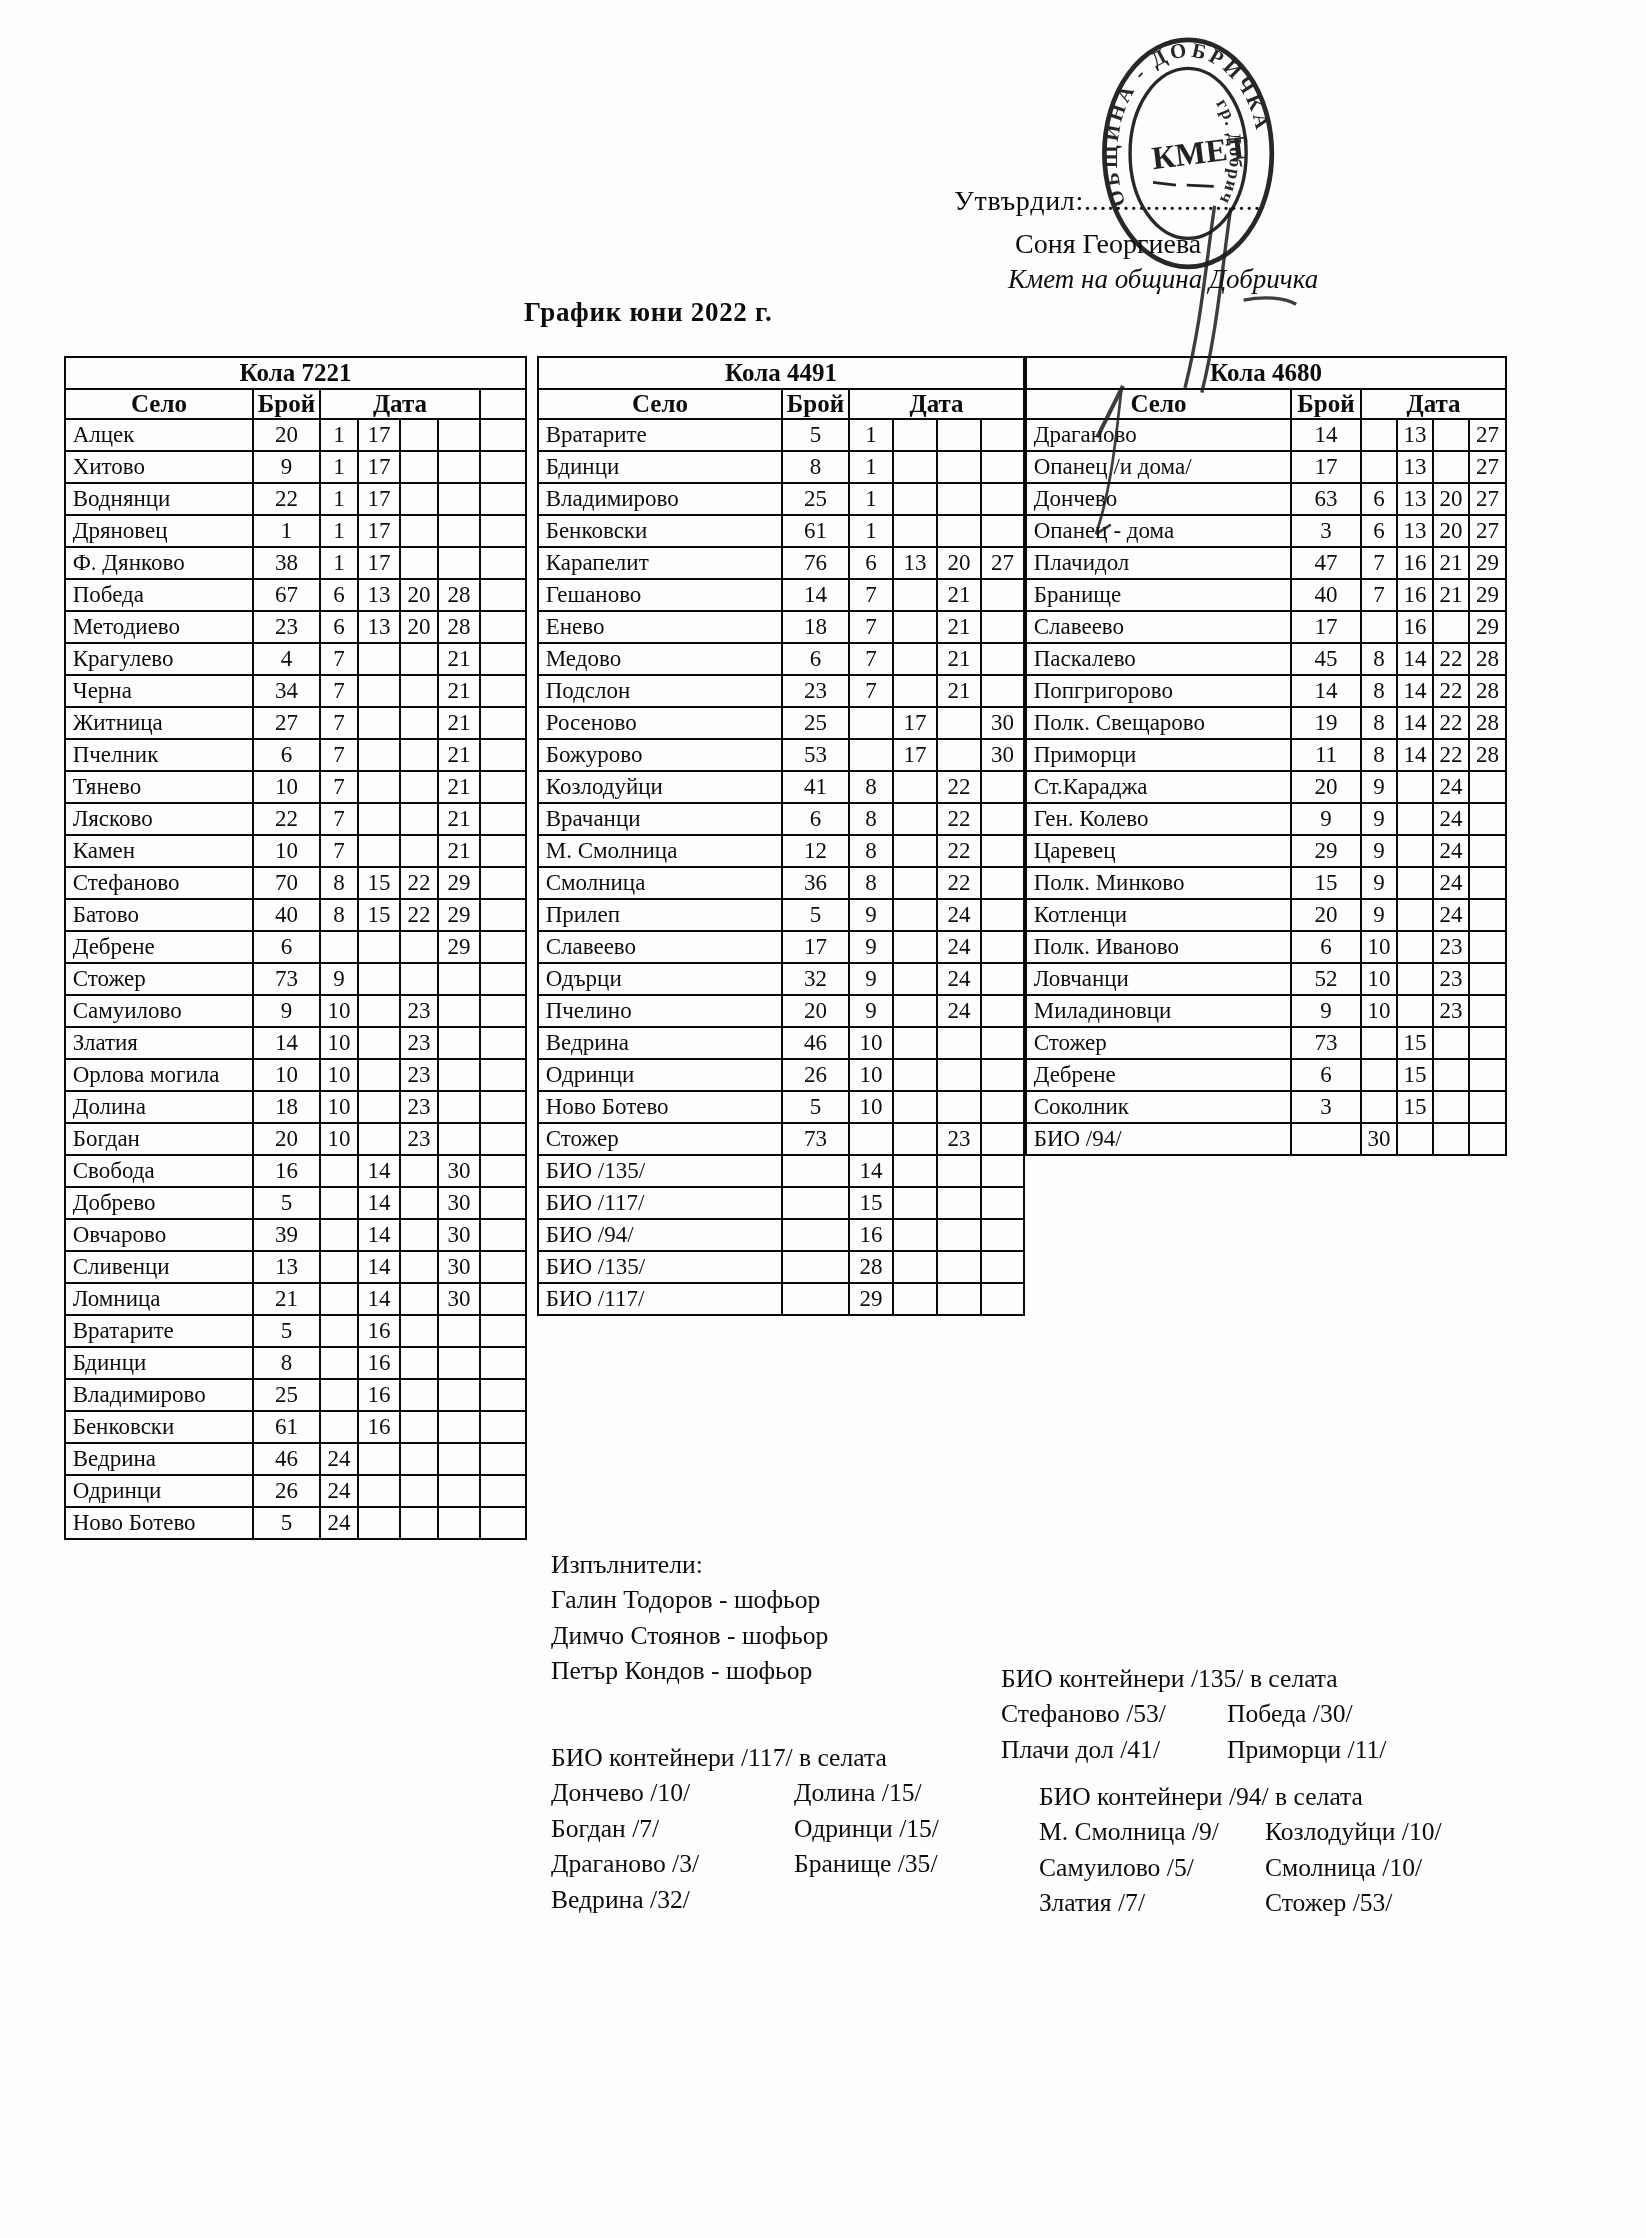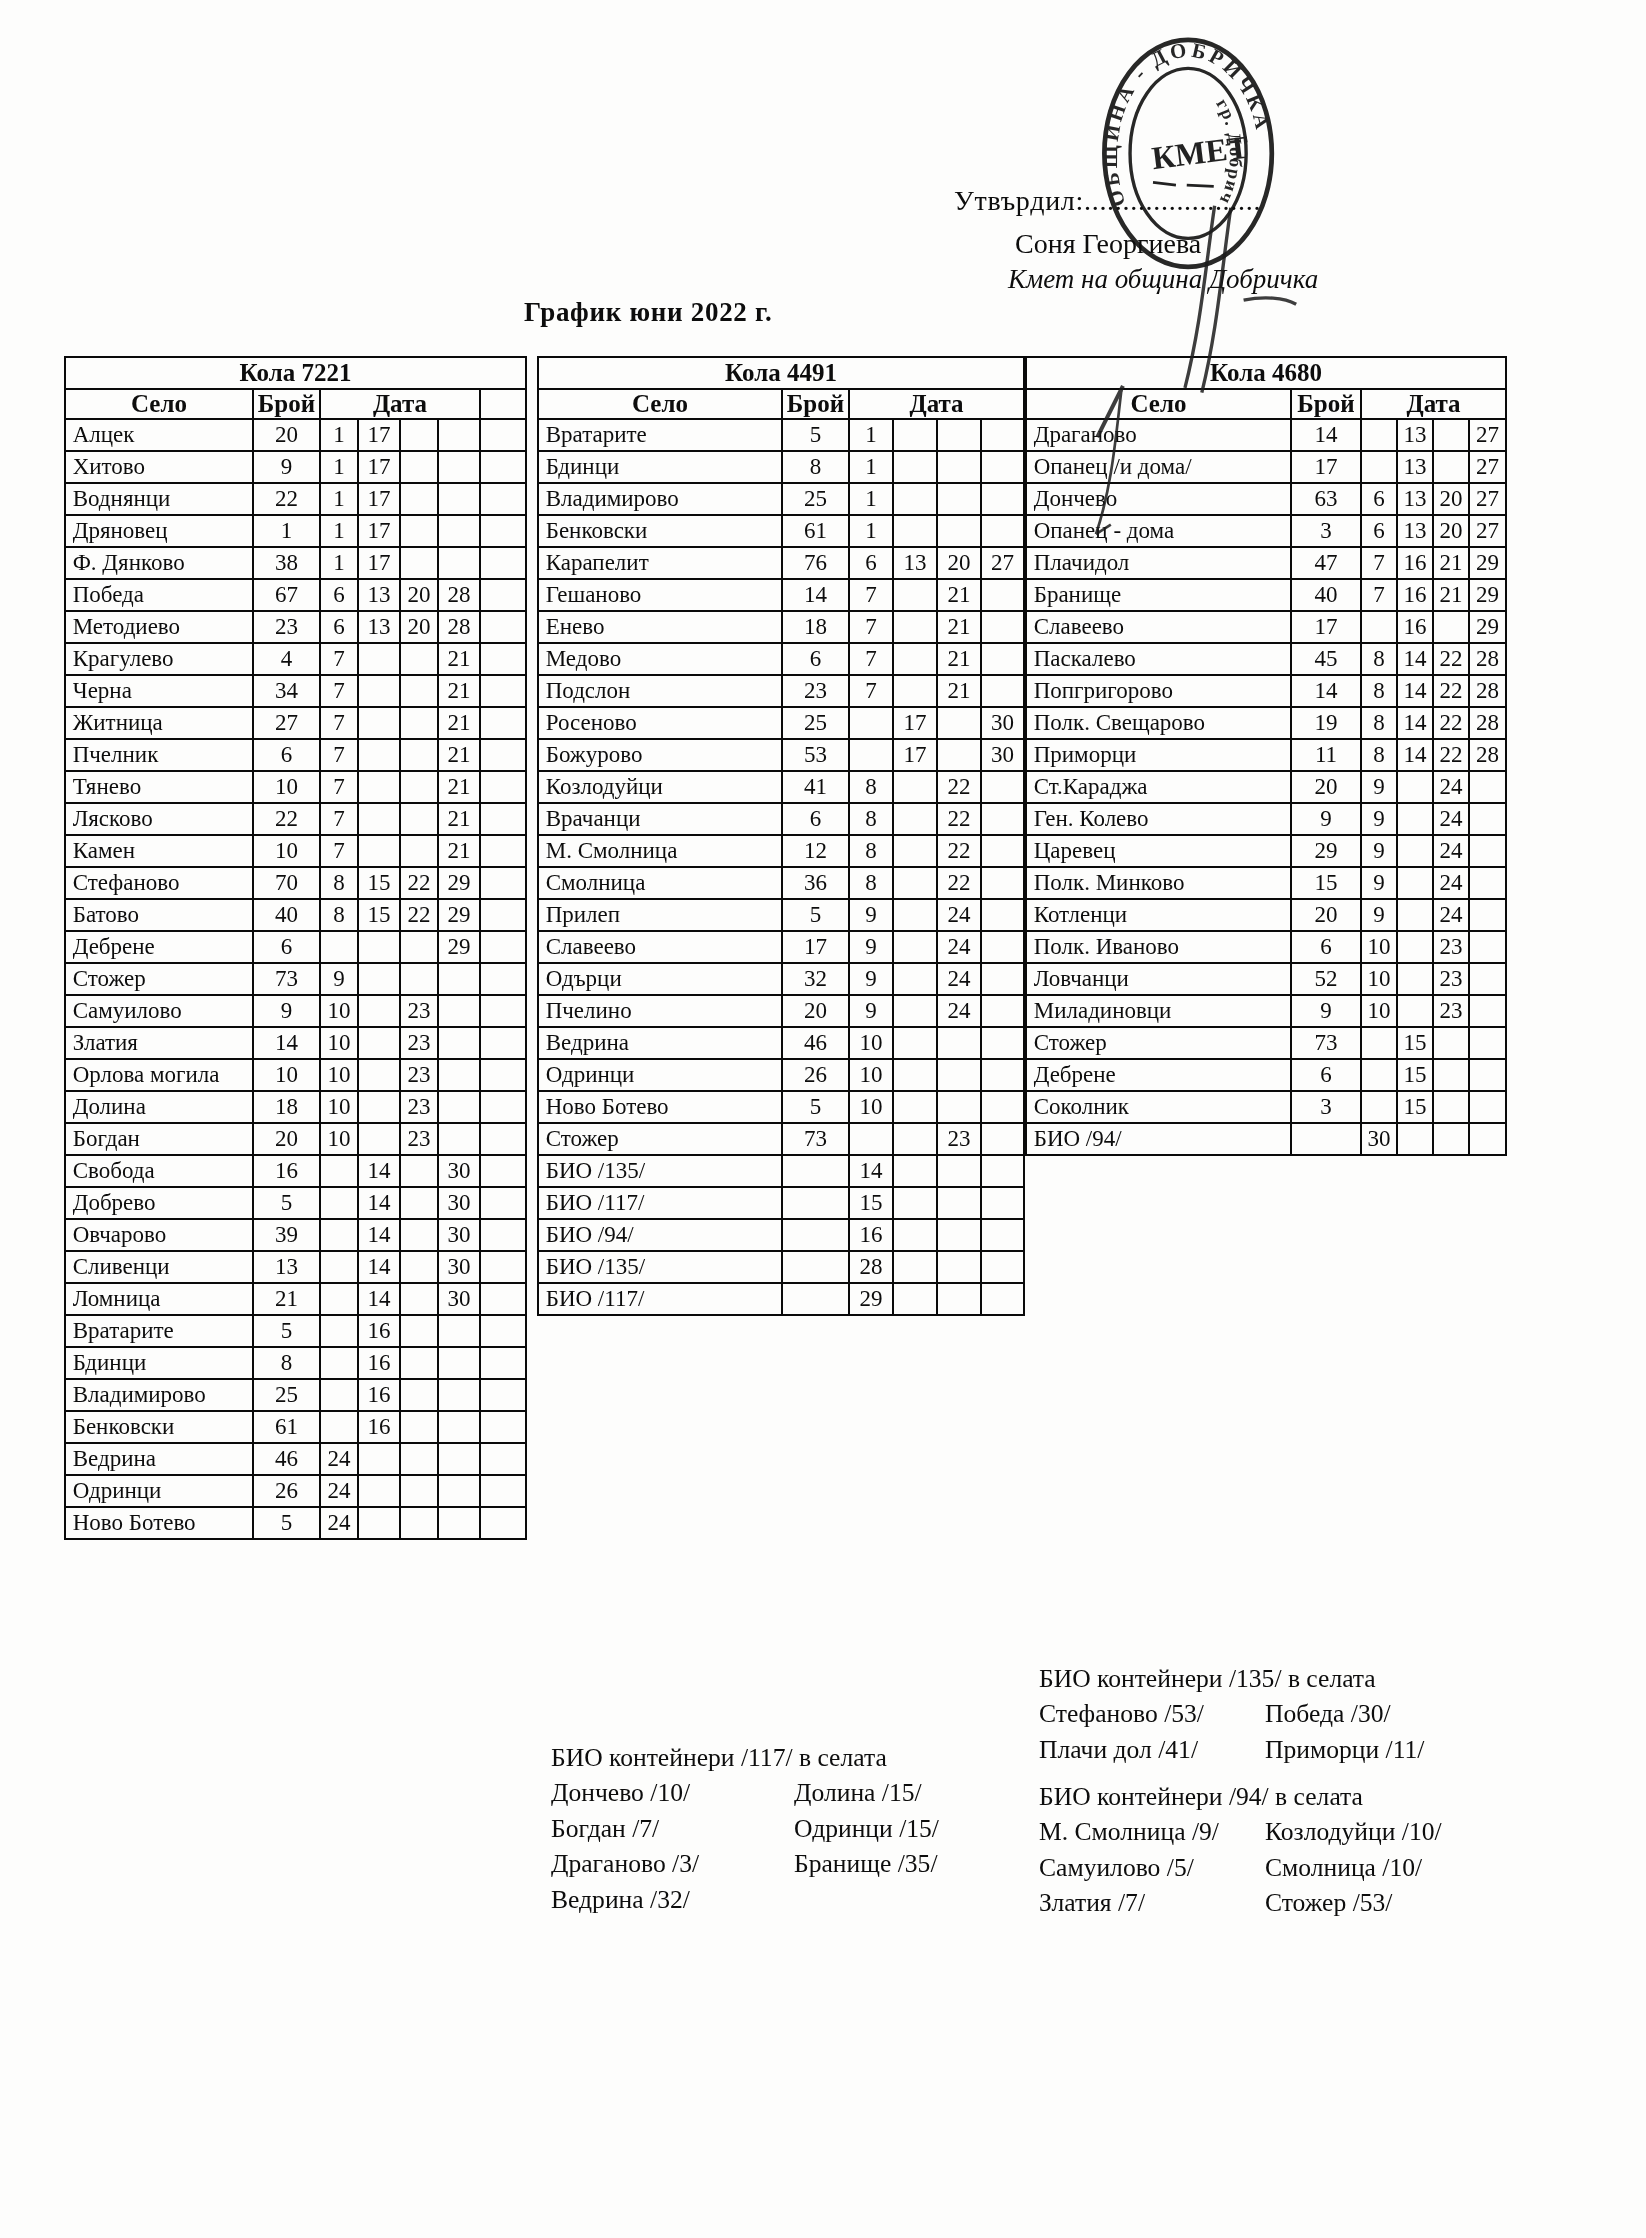--- a/index.html
+++ b/index.html
@@ -846,39 +846,47 @@
           <td class="v">БИО /94/</td>
           <td></td>
           <td>30</td>
           <td></td>
           <td></td>
           <td></td>
         </tr>
       </tbody>
   </table>
 
+  <div class="abs bt" style="left:551px; top:1550px;">
+    <div>Изпълнители:</div>
+    <div>
+        <div>Галин Тодоров - шофьор</div>
+        <div>Димчо Стоянов - шофьор</div>
+        <div>Петър Кондов - шофьор</div>
+      </div>
+  </div>
 
   <div class="abs bt" style="left:551px; top:1743px; width:472px;">
     <div>БИО контейнери /117/ в селата</div>
     <div style="display:flex;">
       <div style="width:243px;">
           <div>Дончево /10/</div>
           <div>Богдан /7/</div>
           <div>Драганово /3/</div>
           <div>Ведрина /32/</div>
         </div>
       <div>
           <div>Долина /15/</div>
           <div>Одринци /15/</div>
           <div>Бранище /35/</div>
         </div>
     </div>
   </div>
 
-  <div class="abs bt" style="left:1039px; top:1664px; width:472px;">
+  <div class="abs bt" style="left:1001px; top:1664px; width:472px;">
     <div>БИО контейнери /135/ в селата</div>
     <div style="display:flex;">
       <div style="width:226px;">
           <div>Стефаново /53/</div>
           <div>Плачи дол /41/</div>
         </div>
       <div>
           <div>Победа /30/</div>
           <div>Приморци /11/</div>
         </div>

